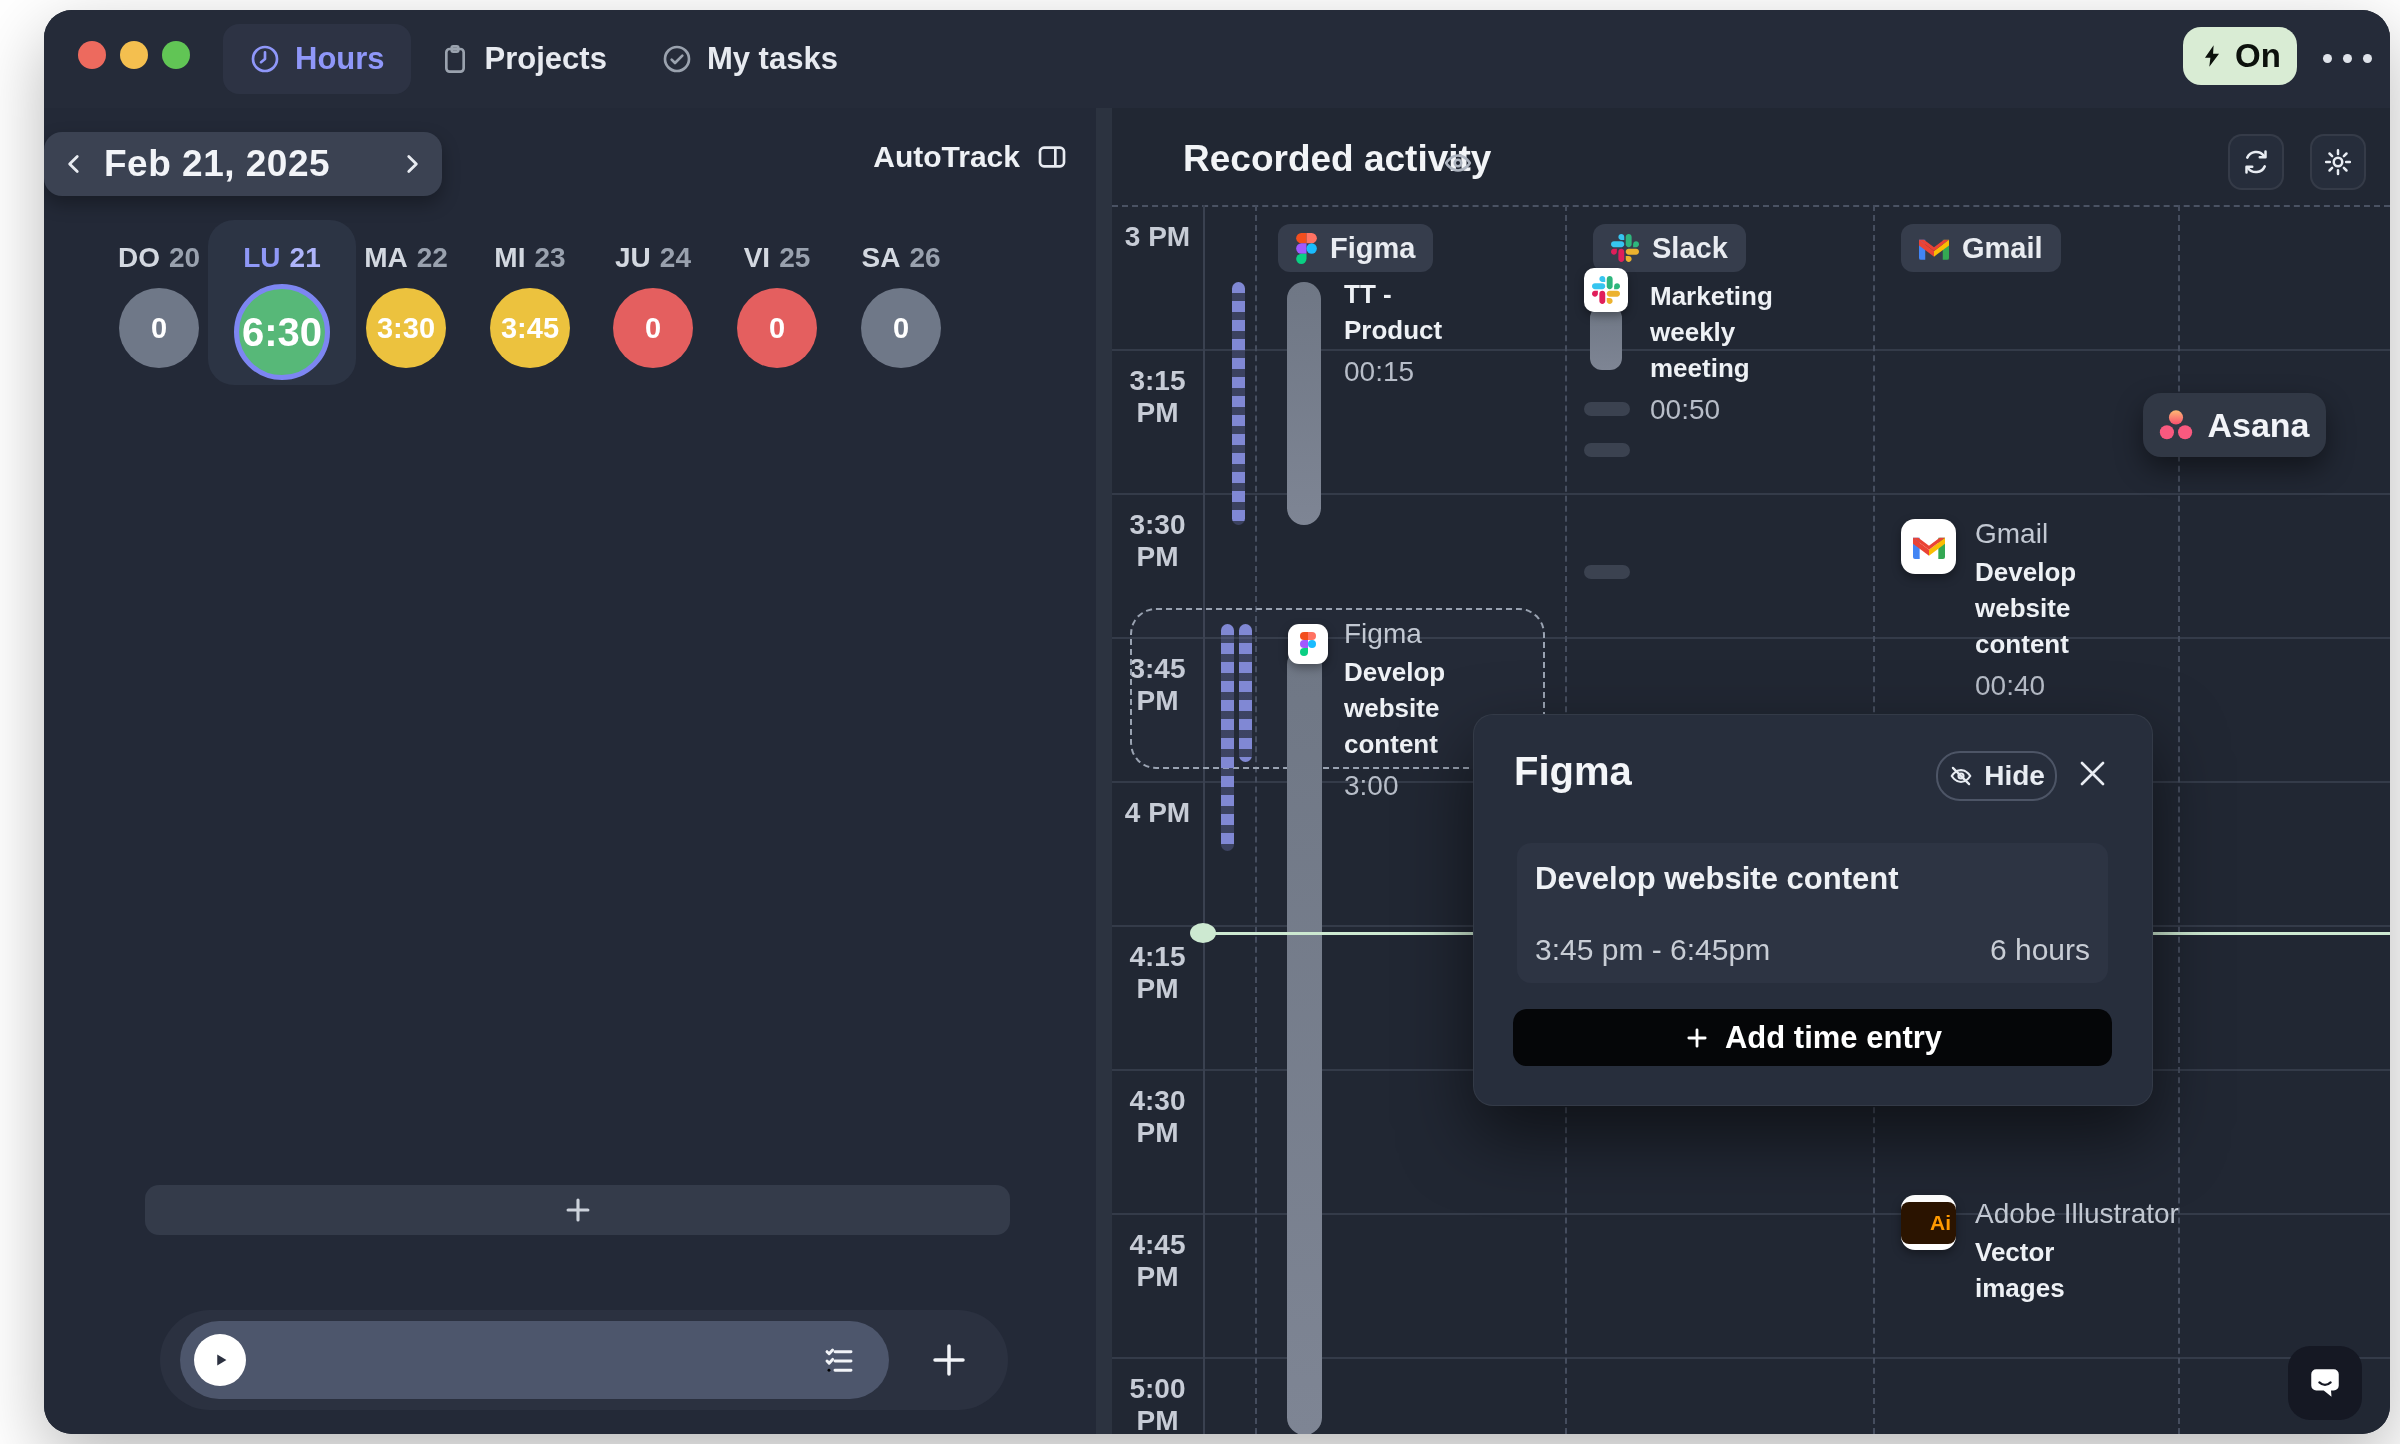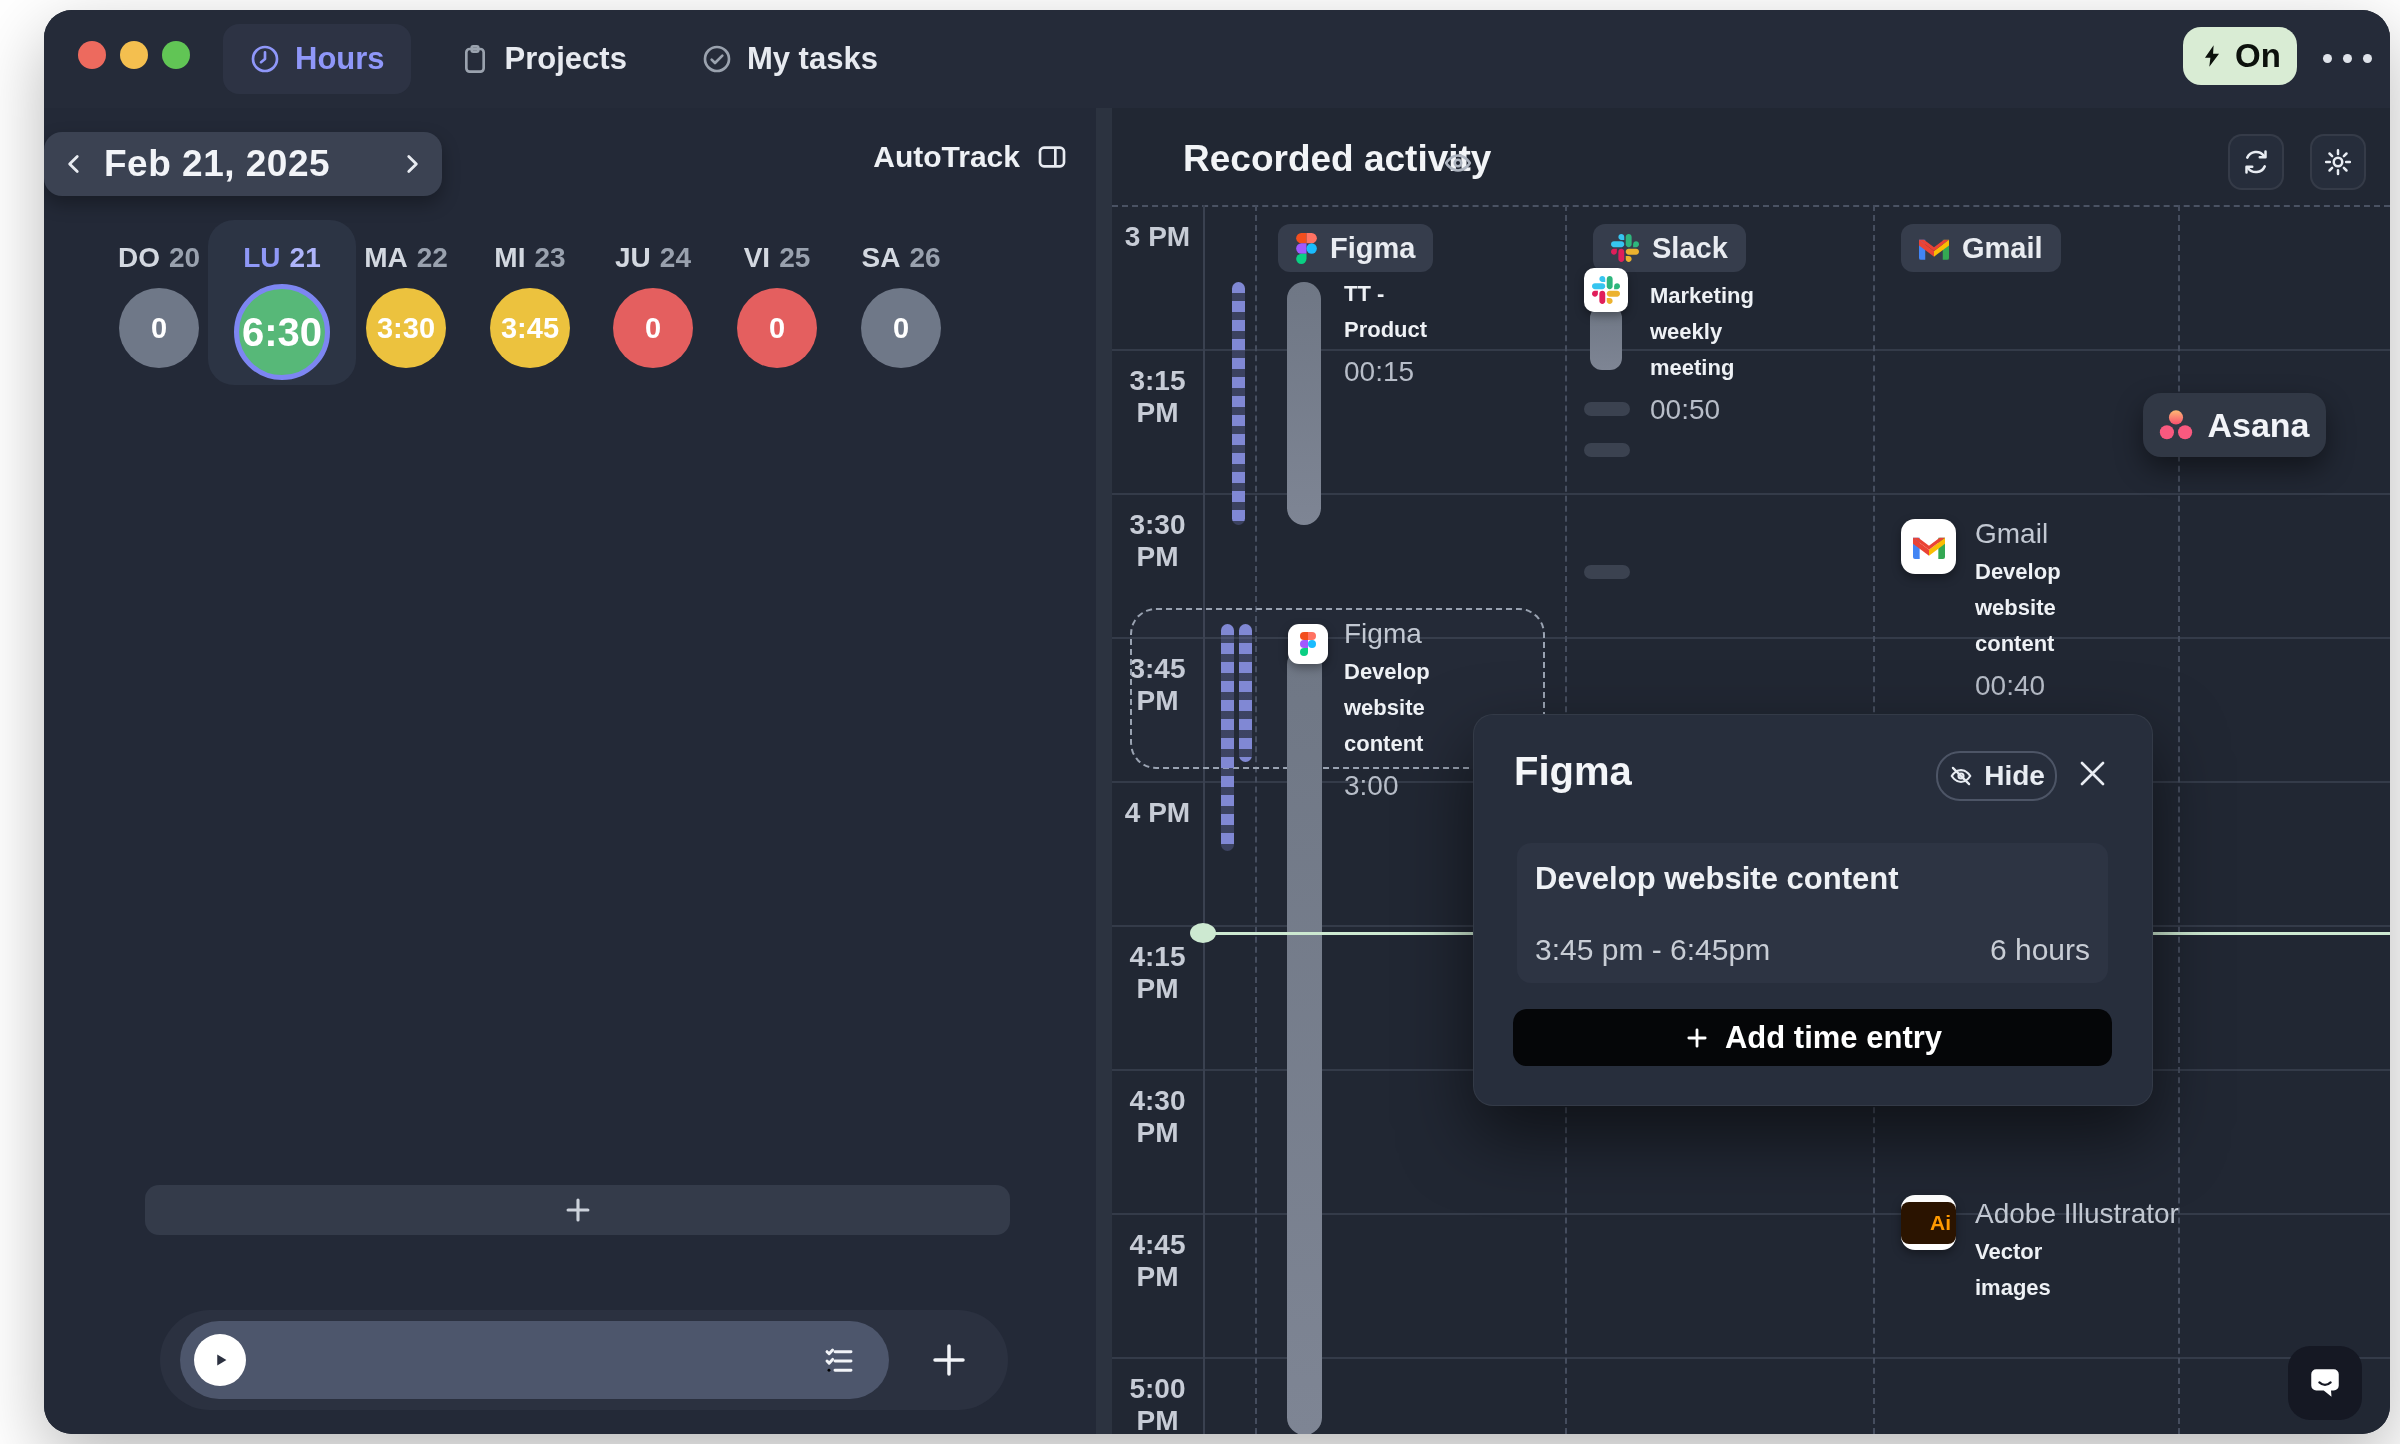--- a/index.html
+++ b/index.html
@@ -2,21 +2,21 @@
 <html><head>
 <meta charset="utf-8">
 <style>
   html,body{margin:0;padding:0;background:#ffffff;font-family:"Liberation Sans",sans-serif;}
   .stage{position:relative;width:2400px;height:1444px;overflow:hidden;background:#fff;}
   .window{position:absolute;left:44px;top:10px;width:2346px;height:1424px;background:#232937;
           border-radius:28px;overflow:hidden;box-shadow:0 24px 70px rgba(0,0,0,.28);}
   
   .topbar{position:absolute;left:0;top:0;width:100%;height:98px;background:#252b39;border-bottom:2px solid #39404f;}
   .tl{position:absolute;top:31px;width:28px;height:28px;border-radius:50%;}
-  .tabs{position:absolute;left:179px;top:14px;height:70px;display:flex;align-items:flex-start;gap:22px;}
+  .tabs{position:absolute;left:179px;top:14px;height:70px;display:flex;align-items:flex-start;gap:2px;}
   .tab{display:flex;align-items:center;gap:14px;height:70px;padding:0 26px;border-radius:16px;
        color:#e7eaf0;font-size:31px;font-weight:700;}
   .tab svg{width:32px;height:32px;stroke:#9aa2ae;fill:none;stroke-width:2;stroke-linecap:round;stroke-linejoin:round;}
   .tab.active{background:#2d3344;color:#8f97f9;}
   .tab.active svg{stroke:#8f97f9;}
   .onpill{position:absolute;left:2139px;top:17px;width:114px;height:58px;border-radius:18px;background:#d9ecd4;
           display:flex;align-items:center;justify-content:center;gap:10px;color:#0c110c;font-size:33px;font-weight:700;}
   .dots{position:absolute;left:2279px;top:44px;display:flex;gap:11px;}
   .dots i{width:9px;height:9px;border-radius:50%;background:#dfe3ea;display:block;}
   
@@ -67,21 +67,21 @@
   .tlabel{position:absolute;left:0;width:91px;text-align:center;color:#c7ccd6;font-size:28px;font-weight:700;}
   .pbar{position:absolute;width:13px;border-radius:7px;
         background:repeating-linear-gradient(180deg,#8088d4 0 11px,rgba(128,136,212,.28) 11px 19px);}
   .gbar{position:absolute;background:linear-gradient(180deg,#6f7785,#7e8594);border-radius:17px;}
   .appicon{position:absolute;background:#fff;display:flex;align-items:center;justify-content:center;
            box-shadow:0 4px 10px rgba(0,0,0,.35);}
   .chip{position:absolute;height:48px;border-radius:12px;background:#363d4c;display:flex;align-items:center;
         gap:13px;padding:0 18px;color:#e9ecf1;font-size:29px;font-weight:700;}
   .entry{position:absolute;}
   .elabel{font-size:28px;color:#c2c8d2;white-space:nowrap;margin-bottom:4px;}
-  .etitle{font-size:22px;font-weight:700;color:#eef1f5;line-height:36px;}
+  .etitle{font-size:26px;font-weight:700;color:#eef1f5;line-height:36px;}
   .edur{font-size:28px;color:#b7bdc8;margin-top:8px;}
   .dashbox{position:absolute;left:18px;top:500px;width:411px;height:157px;border:2px dashed #9aa3b2;
            border-radius:26px;background:rgba(160,170,190,.03);}
   .pill{position:absolute;left:472px;width:46px;height:14px;border-radius:7px;background:#3b4250;}
   .asana{position:absolute;left:1031px;top:285px;width:183px;height:64px;border-radius:18px;background:#313845;
          box-shadow:0 12px 28px rgba(0,0,0,.45);display:flex;align-items:center;justify-content:center;gap:14px;
          color:#f2f4f8;font-size:34px;font-weight:700;}
   .nowline{position:absolute;left:91px;top:824px;width:1187px;height:3px;background:#cde9d1;}
   .nowdot{position:absolute;left:78px;top:815px;width:26px;height:20px;border-radius:50%;background:#cde9d1;}
   

